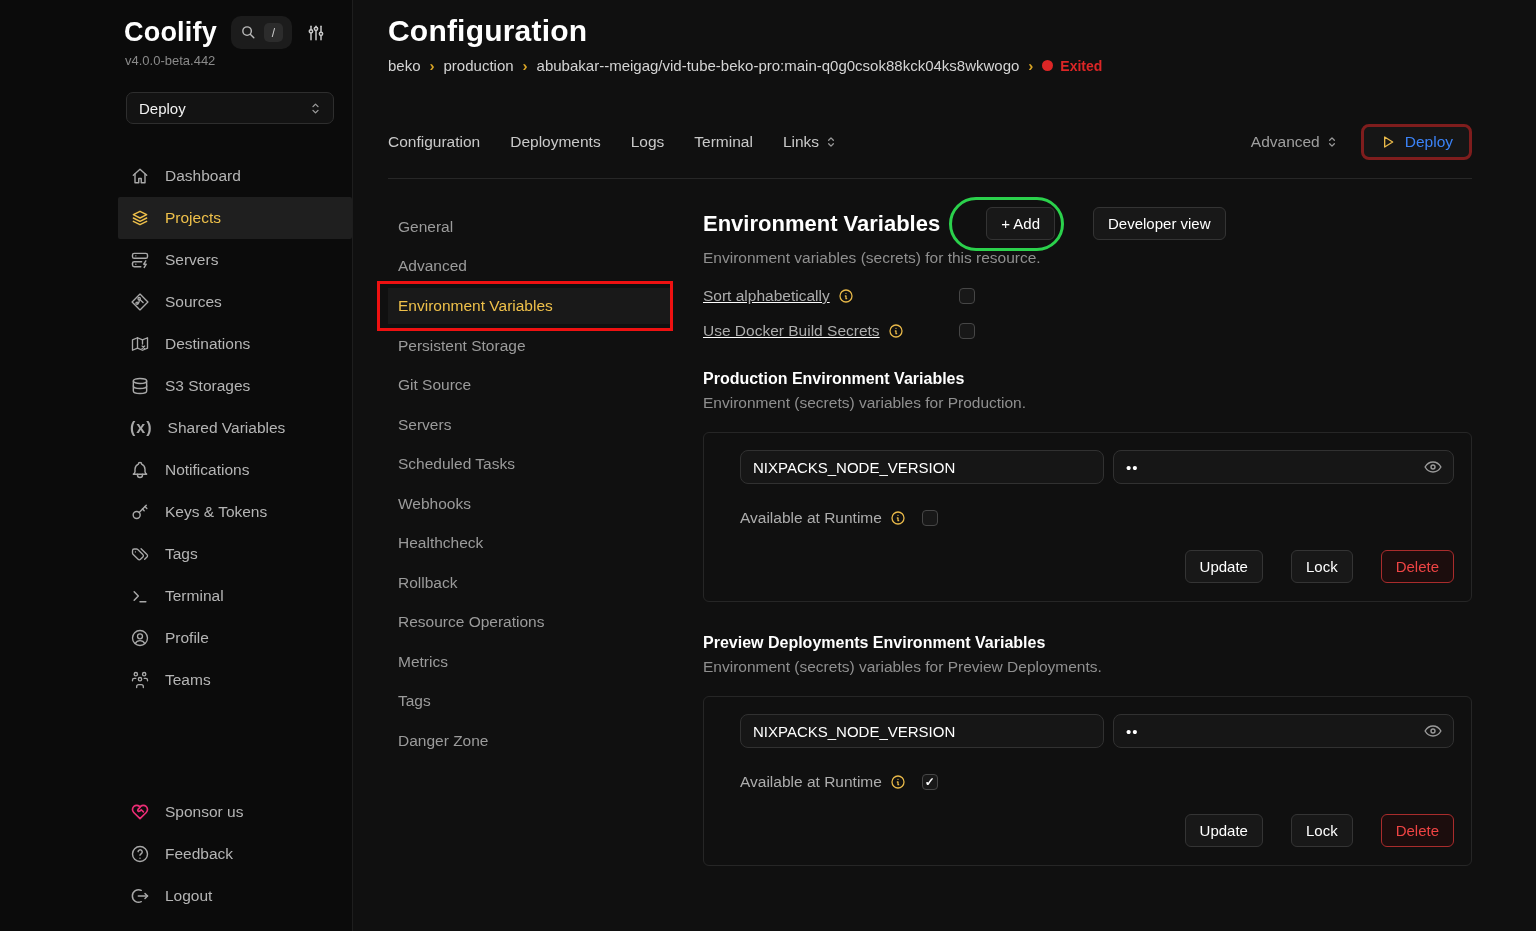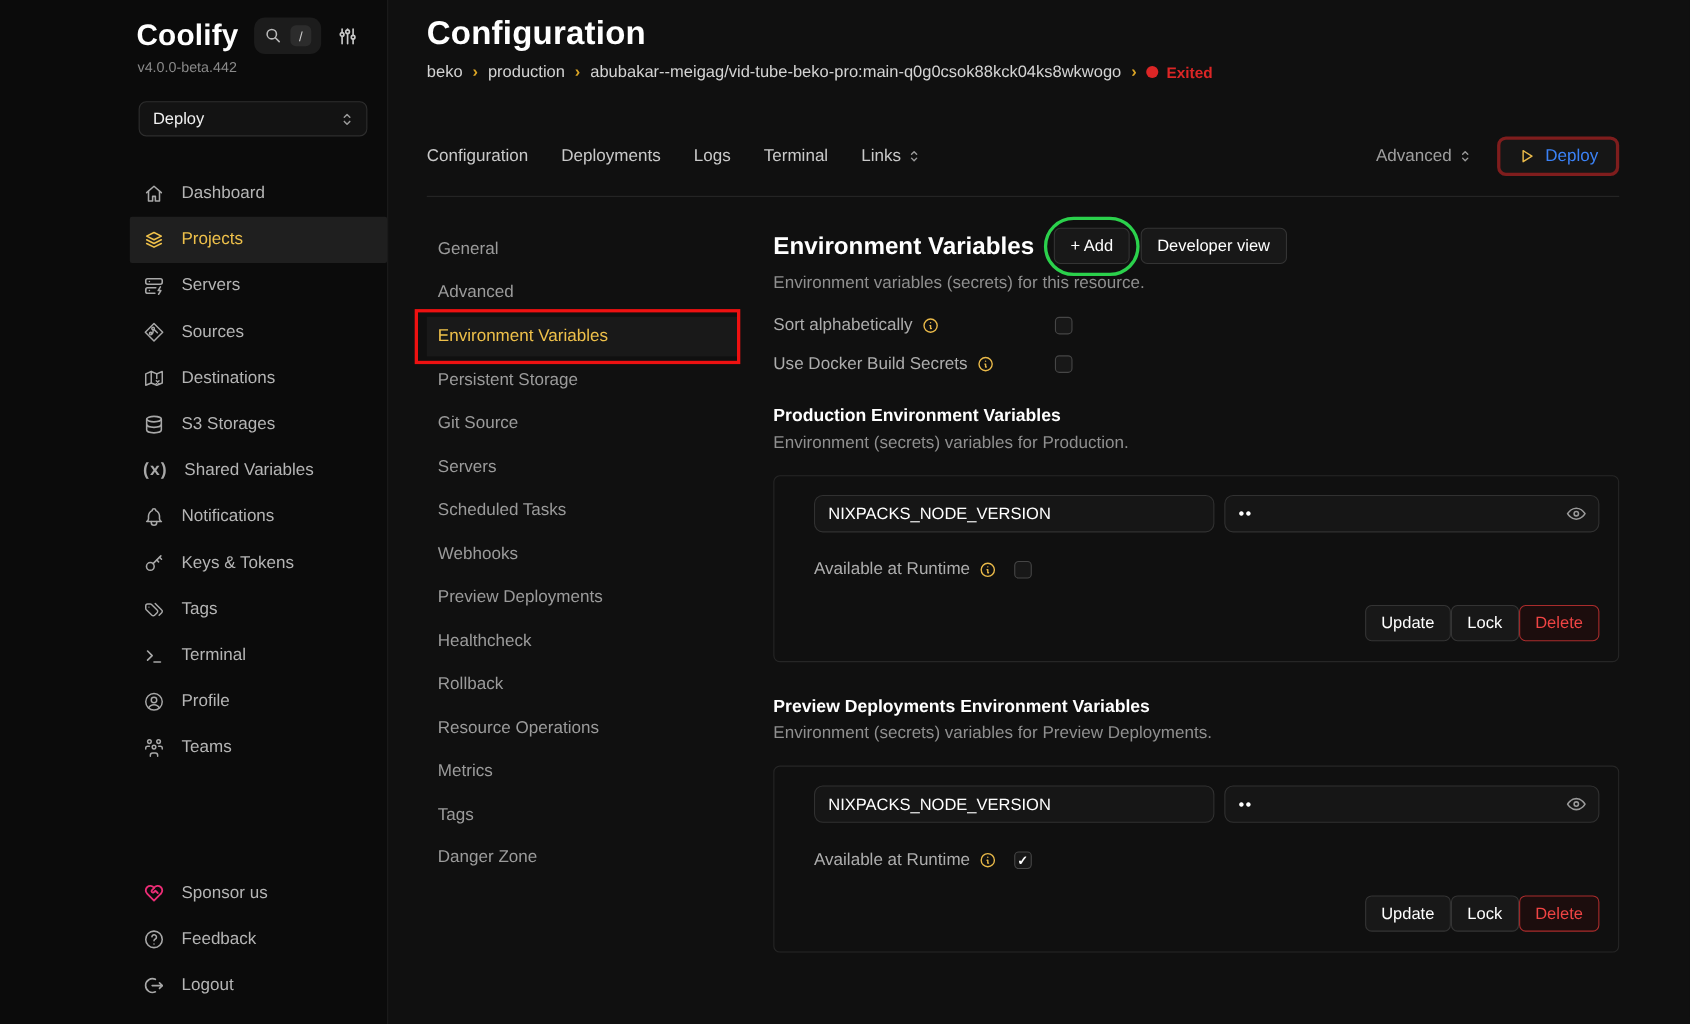--- a/index.html
+++ b/index.html
@@ -98,30 +98,31 @@
   }
 
   
   .content { flex:1; margin-left:31px; padding-bottom:40px; }
   .content-head { display:flex; align-items:center; gap:10px; }
   .h2 { font-size:22px; font-weight:800; margin-right:8px; }
   .btn {
     background:#181818; border:1px solid #343434; border-radius:6px;
     color:#fff; font-size:15px; padding:7px 14px; cursor:pointer;
     font-family:"Liberation Sans", sans-serif;
+    margin-left:28px;
   }
   .add-wrap { position:relative; }
   .green-annotation {
     position:absolute; left:-9px; right:-9px; top:-10px; bottom:-11px;
     border:3px solid #2bd14c; border-radius:30px; pointer-events:none;
   }
   .desc { color:#8f8f8f; font-size:15.5px; margin-top:9px; }
 
   .toggles { margin-top:20px; display:flex; flex-direction:column; gap:17px; }
-  .toggle-row { width:272px; display:flex; align-items:center; }
+  .toggle-row { width:272px; display:flex; align-items:center;text-decoration:underline; }
   .toggle-label { color:#adadad; font-size:15.5px; display:flex; align-items:center; gap:8px; }
   .info-icon { color:#e9b949; display:flex; }
   .checkbox {
     margin-left:auto; width:16px; height:16px; border-radius:4px;
     background:#181818; border:1px solid #464646; cursor:pointer;
     display:inline-flex; align-items:center; justify-content:center;
     color:#fff; font-size:12px; font-weight:700;
   }
   .checkbox.checked::after { content:"\2713"; line-height:1; }
 
@@ -420,21 +421,20 @@
       <div class="snav-item">Advanced</div>
       <div class="snav-active-wrap">
         <div class="snav-item active">Environment Variables</div>
         <div class="red-annotation"></div>
       </div>
       <div class="snav-item">Persistent Storage</div>
       <div class="snav-item">Git Source</div>
       <div class="snav-item">Servers</div>
       <div class="snav-item">Scheduled Tasks</div>
       <div class="snav-item">Webhooks</div>
-      <div class="snav-item">Preview Deployments</div>
       <div class="snav-item">Healthcheck</div>
       <div class="snav-item">Rollback</div>
       <div class="snav-item">Resource Operations</div>
       <div class="snav-item">Metrics</div>
       <div class="snav-item">Tags</div>
       <div class="snav-item">Danger Zone</div>
     </nav>
 
     <section class="content">
       <div class="content-head">

